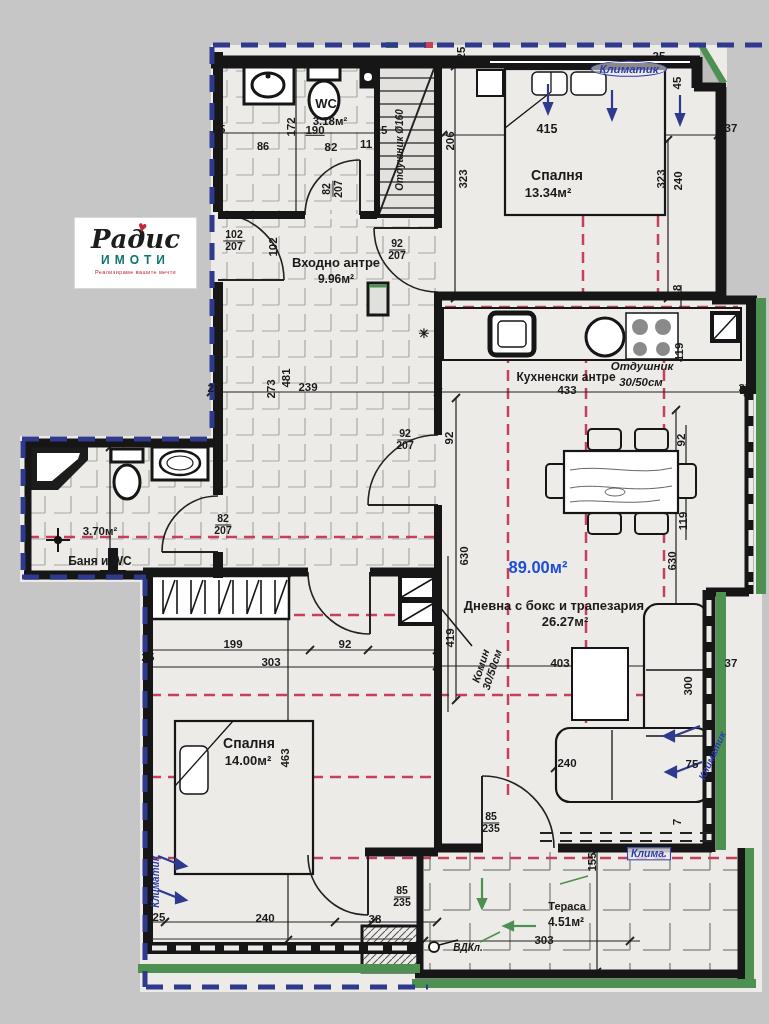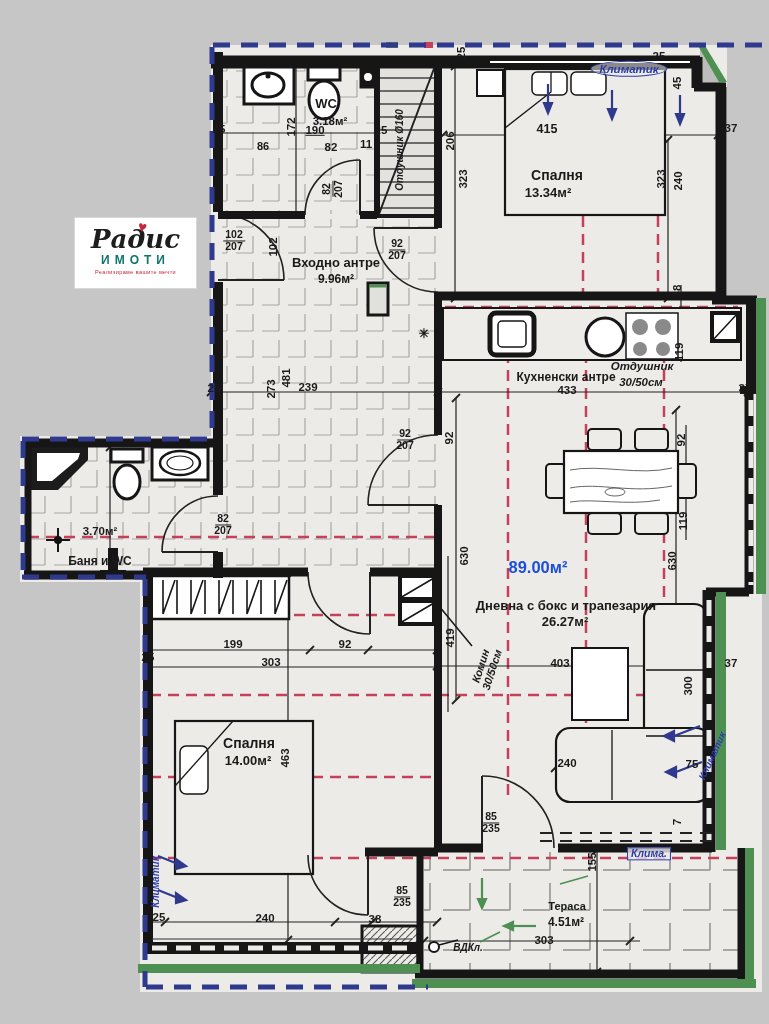--- a/index.html
+++ b/index.html
@@ -272,21 +272,21 @@
 <div id="labels">
       <div class="lbl" style="font-size: 13px; left: 326px; top: 104px; --r: 0deg;">WC</div>
       <div class="lbl" style="font-size: 11.5px; left: 330px; top: 121px; --r: 0deg;">3.18м²</div>
       <div class="lbl" style="font-size: 14px; left: 557px; top: 176px; --r: 0deg;">Спалня</div>
       <div class="lbl" style="font-size: 13px; left: 548px; top: 193px; --r: 0deg;">13.34м²</div>
       <div class="lbl" style="font-size: 13px; left: 336px; top: 263px; --r: 0deg;">Входно антре</div>
       <div class="lbl" style="font-size: 12px; left: 336px; top: 279px; --r: 0deg;">9.96м²</div>
       <div class="lbl" style="font-size: 12px; left: 566px; top: 377px; --r: 0deg;">Кухненски антре</div>
       <div class="lbl" style="font-size: 12px; left: 100px; top: 517px; margin-top: 44px; --r: 0deg;">Баня и WC</div>
       <div class="lbl" style="font-size: 11.5px; left: 100px; top: 531px; --r: 0deg;">3.70м²</div>
-      <div class="lbl" style="font-size: 13px; left: 566px; top: 606px; --r: 0deg;">Дневна с бокс и трапезария</div>
+      <div class="lbl" style="font-size: 13px; left: 554px; top: 606px; --r: 0deg;">Дневна с бокс и трапезария</div>
       <div class="lbl" style="font-size: 13px; left: 565px; top: 622px; --r: 0deg;">26.27м²</div>
       <div class="lbl" style="font-size: 14px; left: 249px; top: 744px; --r: 0deg;">Спалня</div>
       <div class="lbl" style="font-size: 13px; left: 248px; top: 761px; --r: 0deg;">14.00м²</div>
       <div class="lbl" style="font-size: 11px; left: 567px; top: 907px; --r: 0deg;">Тераса</div>
       <div class="lbl" style="font-size: 12px; left: 566px; top: 922px; --r: 0deg;">4.51м²</div>
       <div class="lbl" style="font-size: 16.5px; left: 538px; top: 568px; --r: 0deg; color: #1d4ed8;">89.00м²</div>
       <div class="lbl" style="font-size: 11.5px; left: 219px; top: 129px; --r: 0deg;">25</div>
       <div class="lbl" style="font-size: 11px; left: 263px; top: 147px; --r: 0deg;">86</div>
       <div class="lbl" style="font-size: 11.5px; left: 315px; top: 130px; text-decoration: underline; --r: 0deg;">190</div>
       <div class="lbl" style="font-size: 11.5px; left: 291px; top: 127px; --r: -90deg;">172</div>

